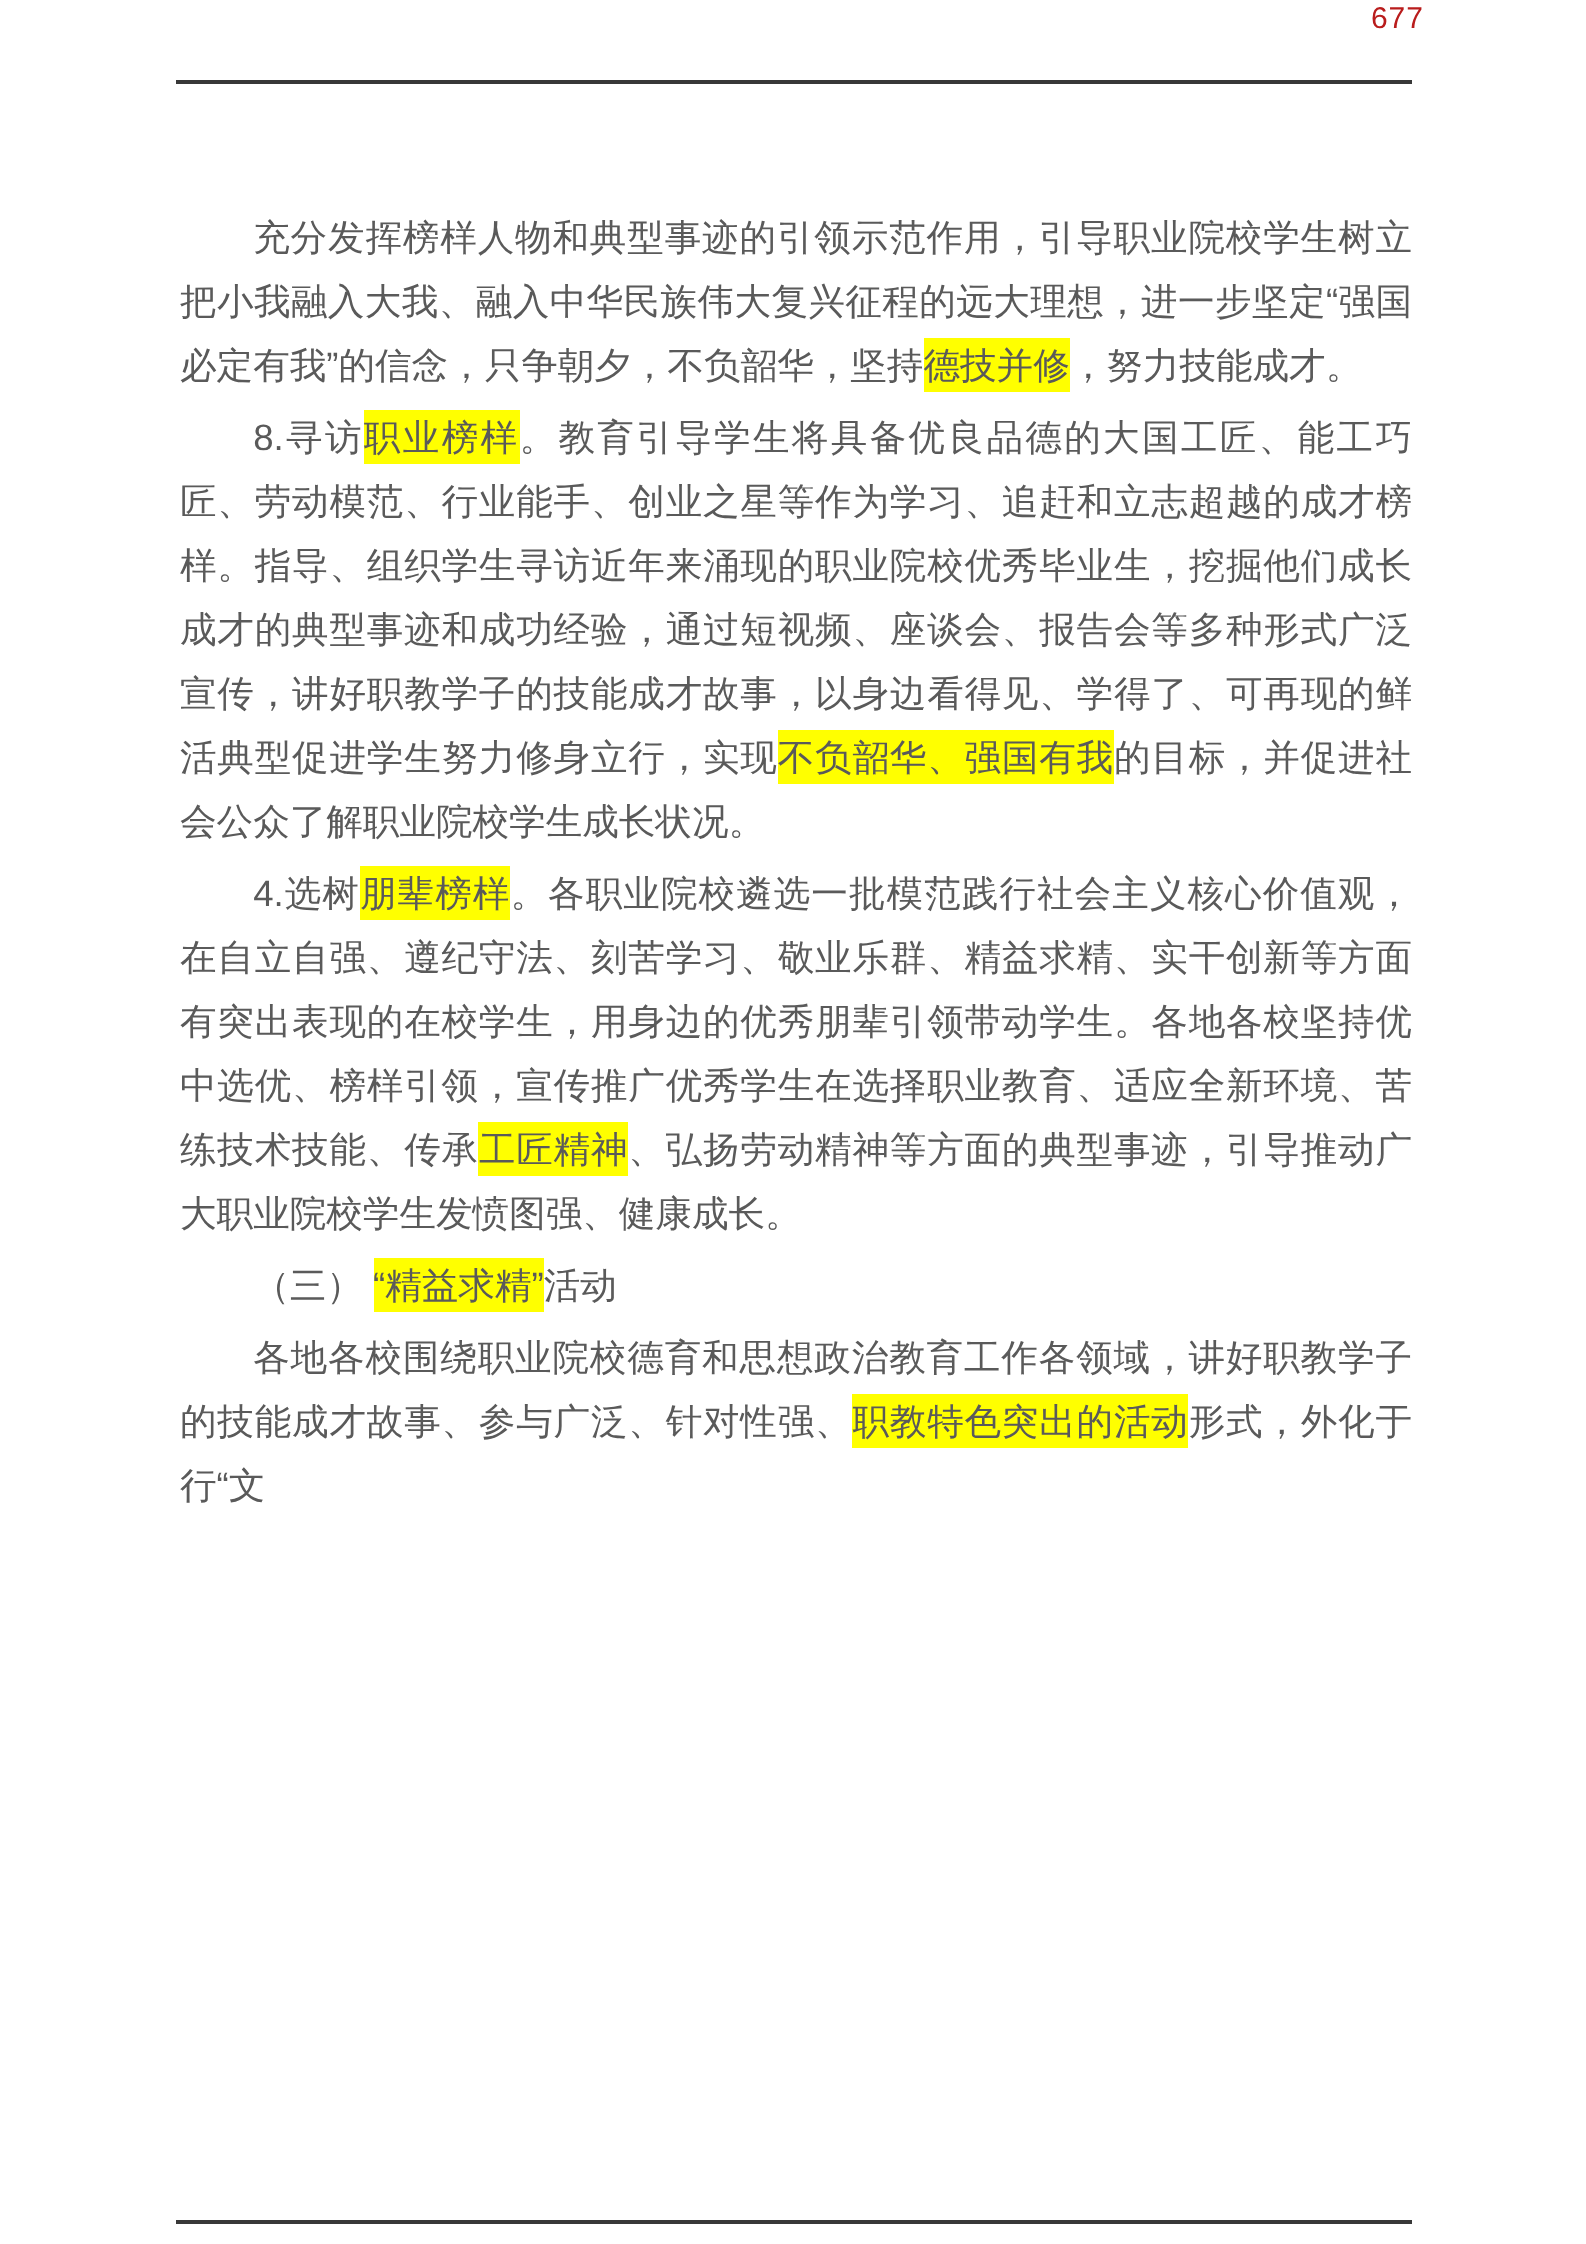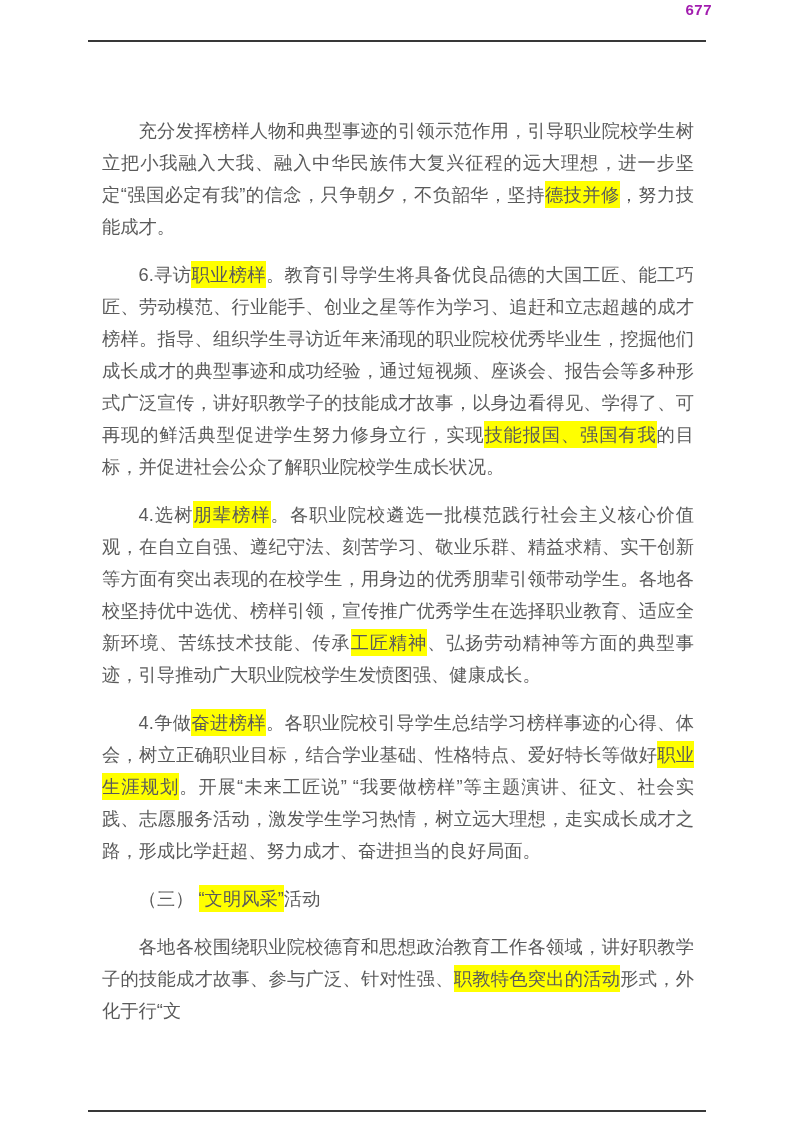--- a/index.html
+++ b/index.html
@@ -12,41 +12,40 @@
     overflow:hidden;
     font-family:"Liberation Sans", sans-serif;
   }
   .page-number {
     position:absolute;
     top:1px;
     left:0;
     width:712px;
     text-align:right;
     font-size:15px;
-    color:#a21caf;
+    color:#b91c1c;
     letter-spacing:0.5px;
-    font-weight:bold;
   }
   .rule {
     position:absolute;
     left:88px;
     width:618px;
     height:2px;
     background:#383838;
   }
   .rule-top { top:40px; }
   .rule-bottom { top:1110px; }
   .content {
     position:absolute;
     left:86px;
     top:99px;
     width:624px;
   }
   p.para {
-    margin:16px;
+    margin:4px;
     text-indent:2em;
     font-size:18.3px;
     line-height:32px;
     text-align:justify;
     color:#5a5a5a;
   }
   mark.hl {
     background:#ffff00;
     color:inherit;
     padding:3px 0;
@@ -58,27 +57,26 @@
 <div class="page">
 
   <div class="page-number">677</div>
   <div class="rule rule-top"></div>
 
   <div class="content">
 
     <p class="para"><span>充分发挥榜样人物和典型事迹的引领示范作用，引导职业院校学生树立把小我融入大我、融入中华民族伟大复兴征程的远大理想，进一步坚定“强国必定有我”的信念，只争朝夕，不负韶华，坚持</span><mark class="hl">德技并修</mark><span>，努力技能成才。</span></p>
 
 
-    <p class="para"><span>6.寻访</span><mark class="hl">职业榜样</mark><span>。教育引导学生将具备优良品德的大国工匠、能工巧匠、劳动模范、行业能手、创业之星等作为学习、追赶和立志超越的成才榜样。指导、组织学生寻访近年来涌现的职业院校优秀毕业生，挖掘他们成长成才的典型事迹和成功经验，通过短视频、座谈会、报告会等多种形式广泛宣传，讲好职教学子的技能成才故事，以身边看得见、学得了、可再现的鲜活典型促进学生努力修身立行，实现</span><mark class="hl">技能报国、强国有我</mark><span>的目标，并促进社会公众了解职业院校学生成长状况。</span></p>
+    <p class="para"><span>8.寻访</span><mark class="hl">职业榜样</mark><span>。教育引导学生将具备优良品德的大国工匠、能工巧匠、劳动模范、行业能手、创业之星等作为学习、追赶和立志超越的成才榜样。指导、组织学生寻访近年来涌现的职业院校优秀毕业生，挖掘他们成长成才的典型事迹和成功经验，通过短视频、座谈会、报告会等多种形式广泛宣传，讲好职教学子的技能成才故事，以身边看得见、学得了、可再现的鲜活典型促进学生努力修身立行，实现</span><mark class="hl">不负韶华、强国有我</mark><span>的目标，并促进社会公众了解职业院校学生成长状况。</span></p>
 
     <p class="para"><span>4.选树</span><mark class="hl">朋辈榜样</mark><span>。各职业院校遴选一批模范践行社会主义核心价值观，在自立自强、遵纪守法、刻苦学习、敬业乐群、精益求精、实干创新等方面有突出表现的在校学生，用身边的优秀朋辈引领带动学生。各地各校坚持优中选优、榜样引领，宣传推广优秀学生在选择职业教育、适应全新环境、苦练技术技能、传承</span><mark class="hl">工匠精神</mark><span>、弘扬劳动精神等方面的典型事迹，引导推动广大职业院校学生发愤图强、健康成长。</span></p>
 
-    <p class="para"><span>4.争做</span><mark class="hl">奋进榜样</mark><span>。各职业院校引导学生总结学习榜样事迹的心得、体会，树立正确职业目标，结合学业基础、性格特点、爱好特长等做好</span><mark class="hl">职业生涯规划</mark><span>。开展“未来工匠说” “我要做榜样”等主题演讲、征文、社会实践、志愿服务活动，激发学生学习热情，树立远大理想，走实成长成才之路，形成比学赶超、努力成才、奋进担当的良好局面。</span></p>
 
-    <p class="para"><span>（三） </span><mark class="hl">“文明风采”</mark><span>活动</span></p>
+    <p class="para"><span>（三） </span><mark class="hl">“精益求精”</mark><span>活动</span></p>
 
     <p class="para"><span>各地各校围绕职业院校德育和思想政治教育工作各领域，讲好职教学子的技能成才故事、参与广泛、针对性强、</span><mark class="hl">职教特色突出的活动</mark><span>形式，外化于行“文</span></p>
 
   </div>
 
   <div class="rule rule-bottom"></div>
 
 </div>
 
 </body></html>

